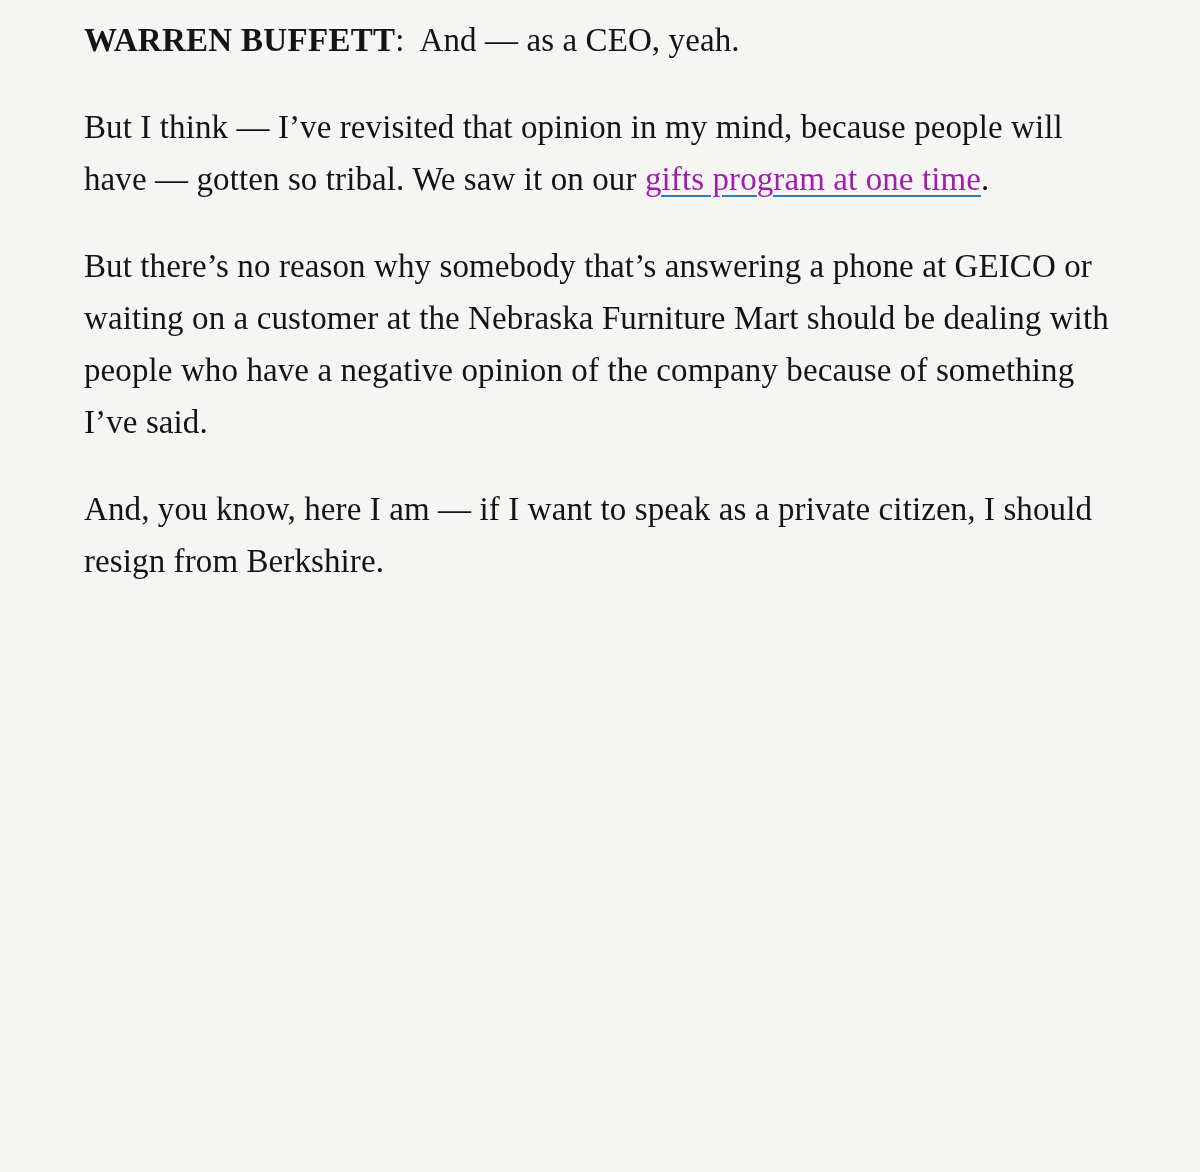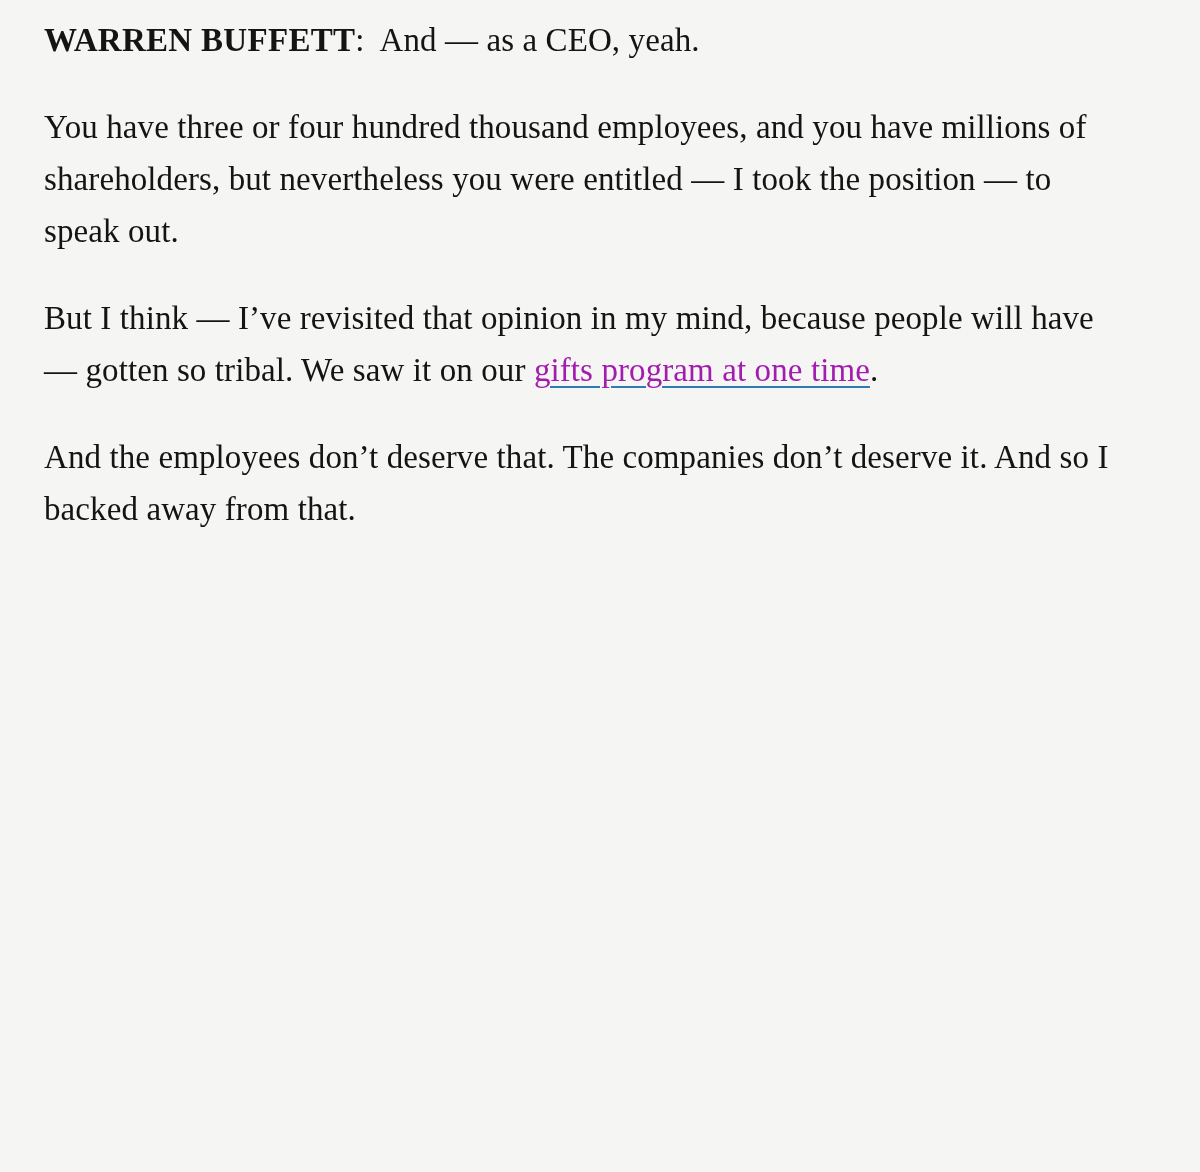--- a/index.html
+++ b/index.html
@@ -11,20 +11,21 @@
     width: 1200px;
     height: 1172px;
     box-sizing: border-box;
     font-family: "Liberation Serif", "DejaVu Serif", serif;
     color: #141414;
   }
   .transcript {
     box-sizing: border-box;
     padding: 14px 70px 0 44px;
     max-width: 1200px;
+    margin-left: 40px;
   }
   .transcript p {
     margin: 0 0 35px 0;
     font-size: 33px;
     line-height: 52px;
     letter-spacing: 0.1px;
   }
   .speaker {
     font-weight: 700;
     letter-spacing: 0.3px;
@@ -36,16 +37,16 @@
     text-decoration-thickness: 1.5px;
     text-underline-offset: 5px;
     cursor: pointer;
   }
 </style>
 </head>
 <body>
 
 <div class="transcript">
     <p><strong class="speaker">WARREN BUFFETT</strong><span>:&nbsp; And — as a CEO, yeah.</span></p>
-    <p><span>You have three or four hundred thousand employees, and you have millions of shareholders, but nevertheless you were entitled — I took the position — to speak out.</span></p>
     <p><span>But I think — I’ve revisited that opinion in my mind, because people will have — gotten so tribal. We saw it on our </span><a class="inline-link">gifts program at one time</a><span>.</span></p>
-    <p><span>And the employees don’t deserve that. The companies don’t deserve it. And so I backed away from that.</span></p>
+    <p><span>But there’s no reason why somebody that’s answering a phone at GEICO or waiting on a customer at the Nebraska Furniture Mart should be dealing with people who have a negative opinion of the company because of something I’ve said.</span></p>
+    <p><span>And, you know, here I am — if I want to speak as a private citizen, I should resign from Berkshire.</span></p>
   </div>
 
 </body></html>

